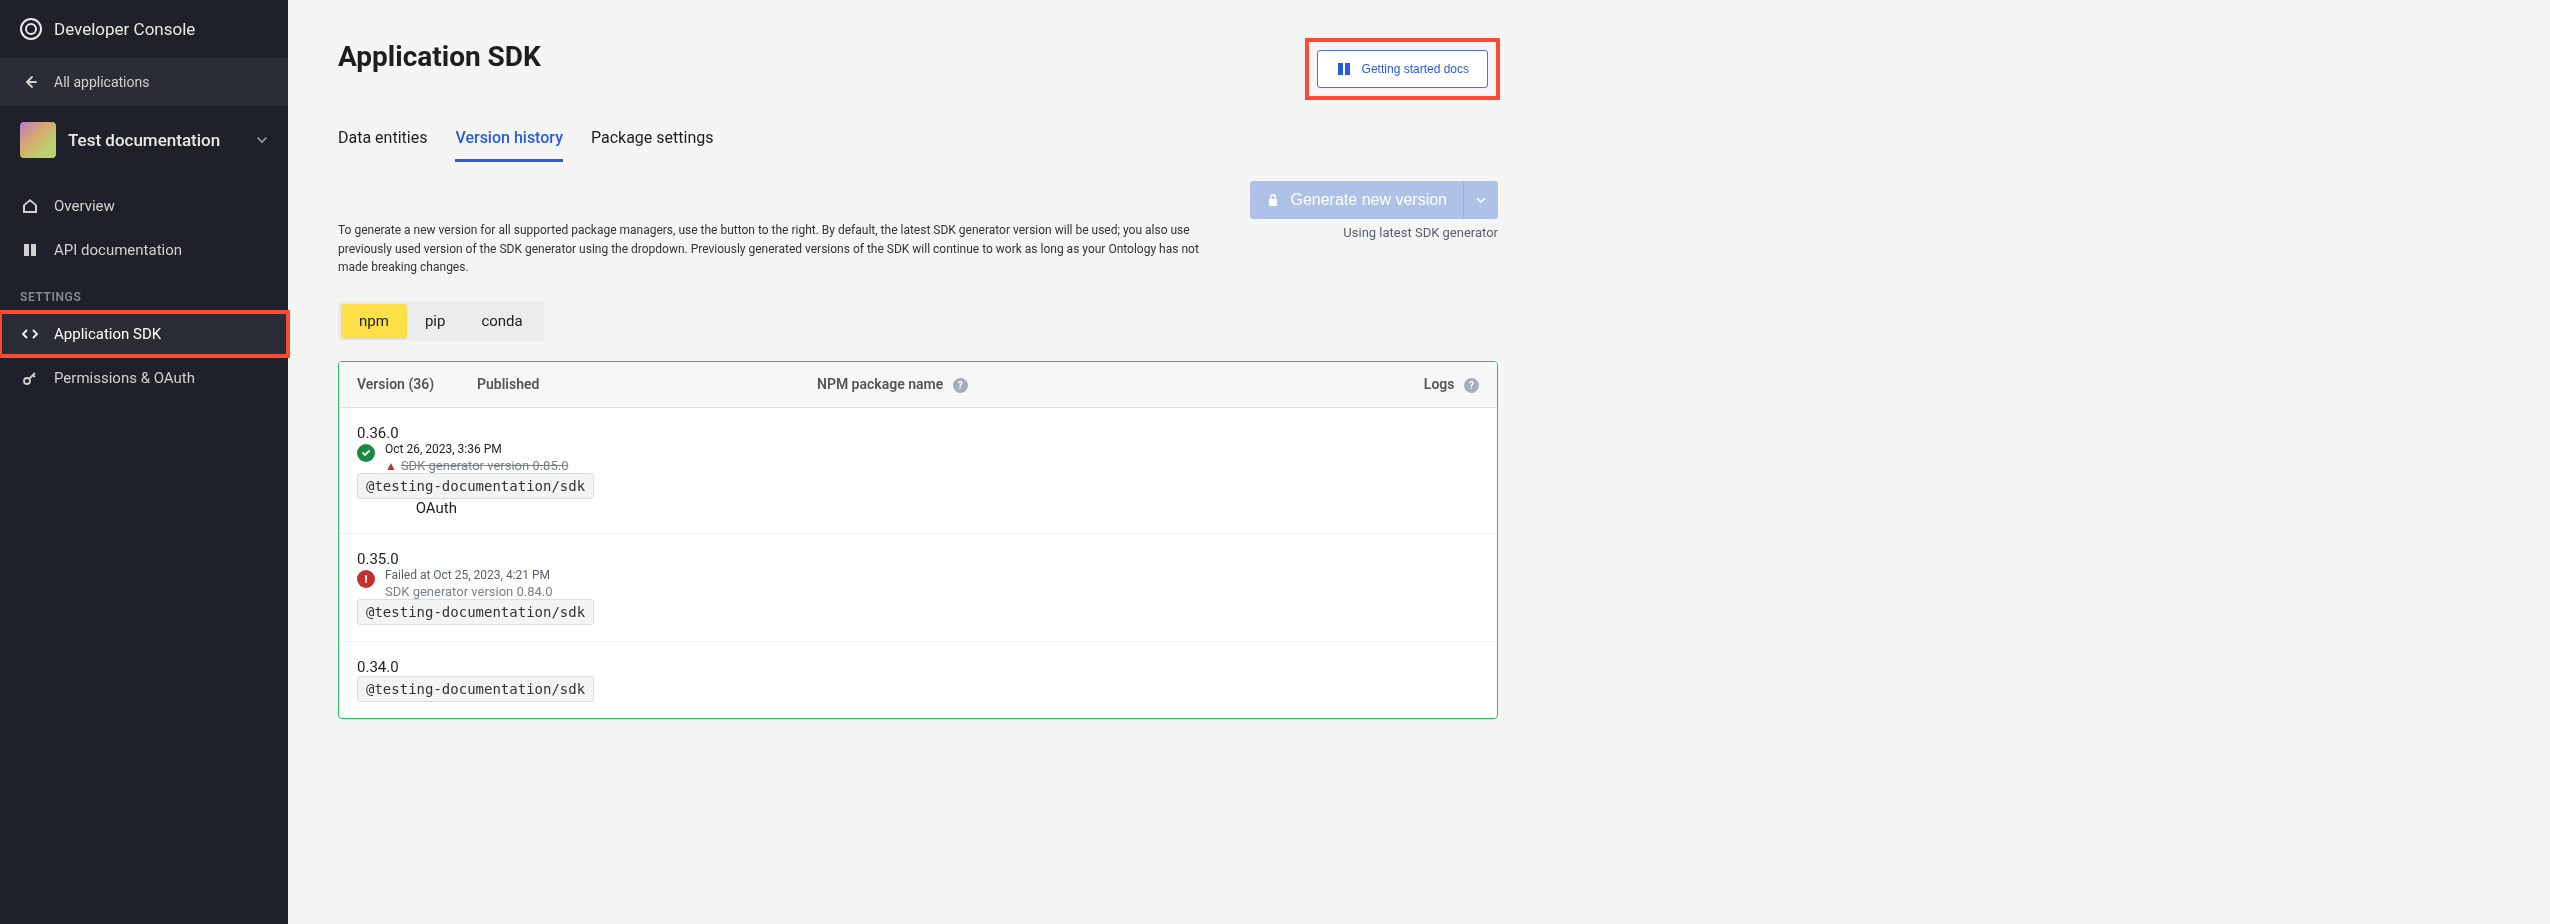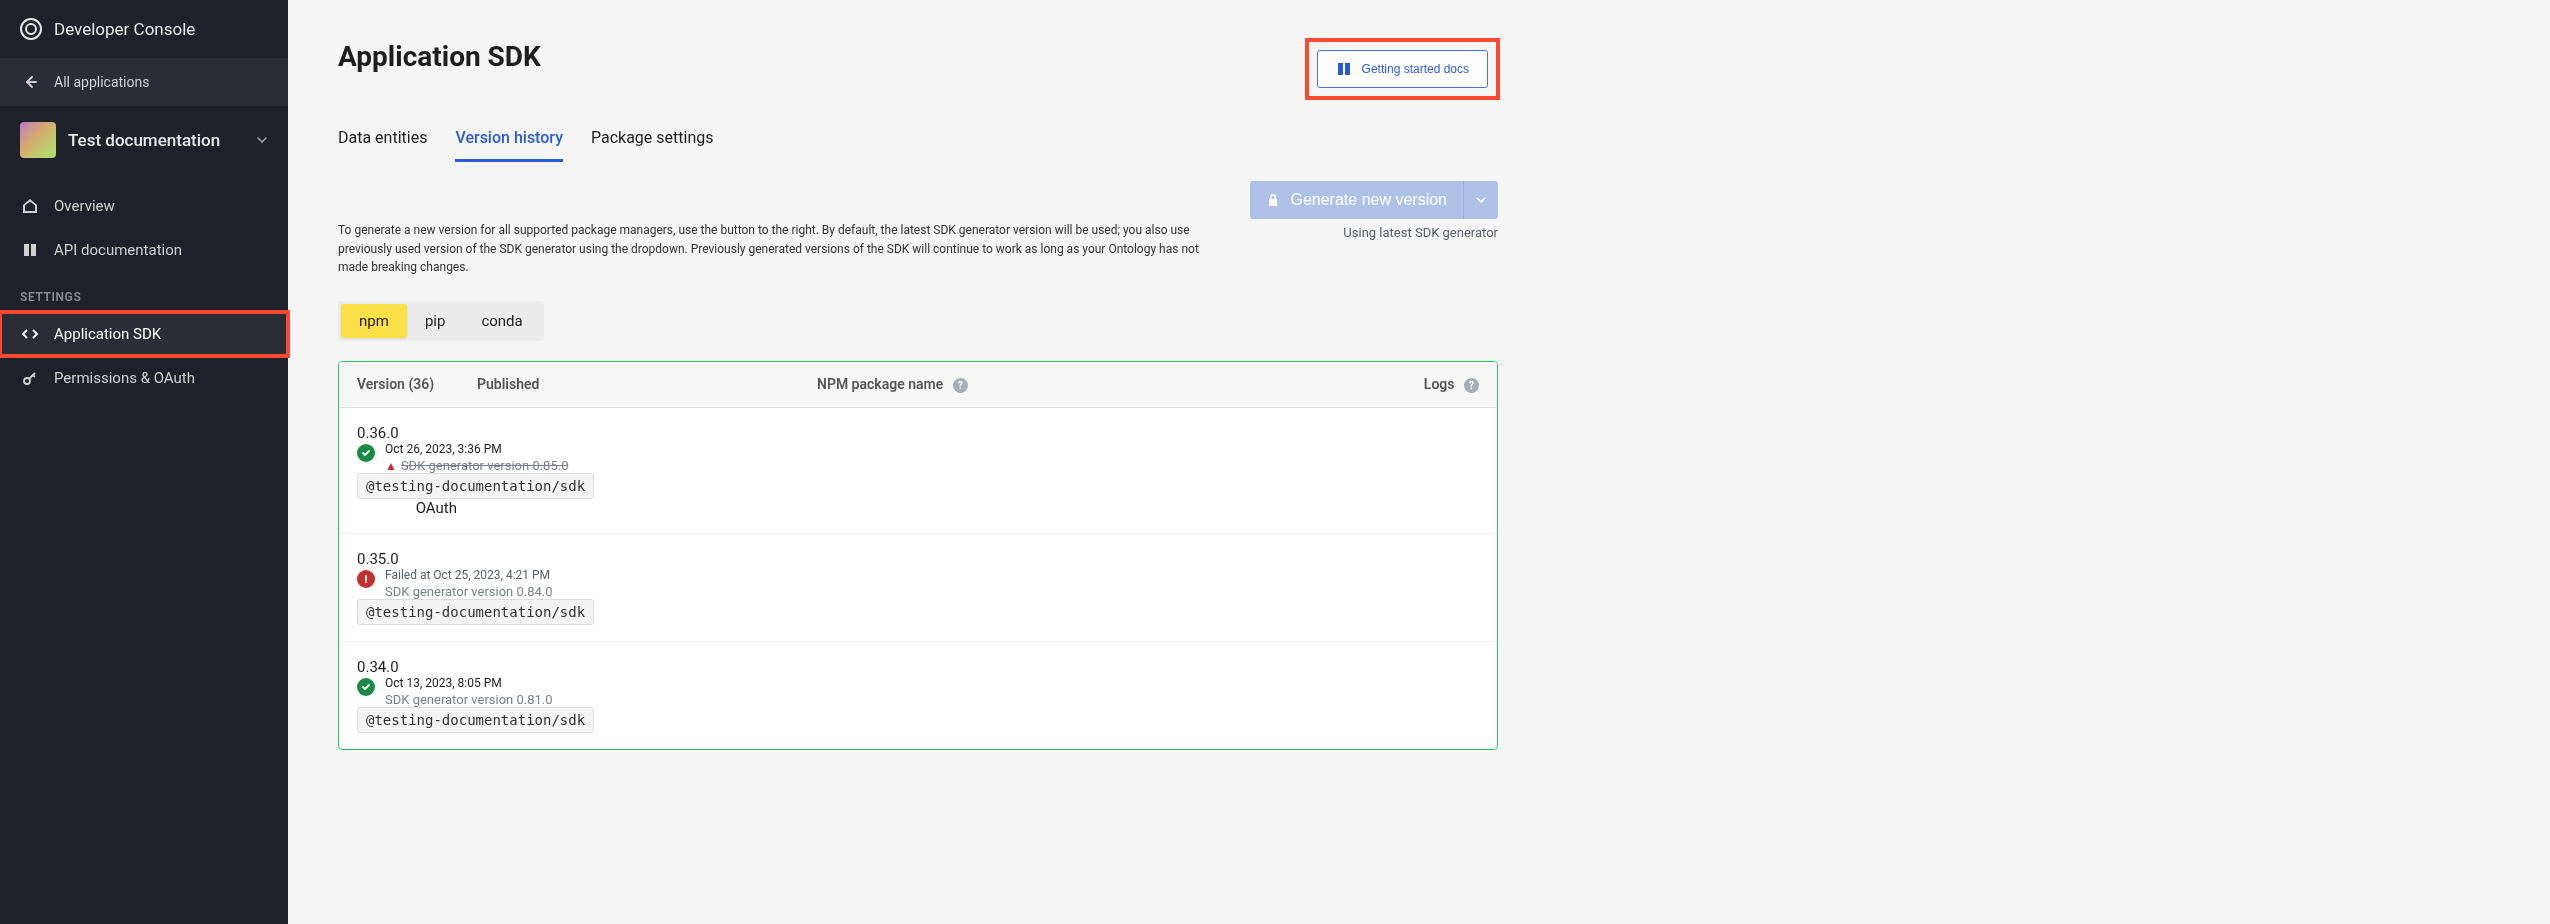--- a/index.html
+++ b/index.html
@@ -229,31 +229,20 @@
               <div>
                 <div class="pub-main failed">Failed at Oct 25, 2023, 4:21 PM</div>
                 <div class="pub-sub"><span>SDK generator version 0.84.0</span></div>
               </div>
             </div>
             <div class="col-pkg"><span class="pkg-code">@testing-documentation/sdk</span></div>
             <div class="col-logs"></div>
           </div>
           <div class="ver-row">
             <div class="col-ver ver-num">0.34.0</div>
-            <div class="col-pub pub-cell">
-              <span class="status-icon status-ok">
-                <svg width="10" height="10" viewBox="0 0 10 10">
-                  <path d="M2 5l2 2 4-4" stroke="#fff" stroke-width="1.8" fill="none" stroke-linecap="round"></path>
-                </svg>
-              </span>
-              <div>
-                <div class="pub-main">Oct 13, 2023, 8:05 PM</div>
-                <div class="pub-sub"><span>SDK generator version 0.81.0</span></div>
-              </div>
-            </div>
             <div class="col-pkg"><span class="pkg-code">@testing-documentation/sdk</span></div>
             <div class="col-logs"></div>
           </div>
         </div>
     </div>
 
   </main>
 </div>
 
 </body></html>

